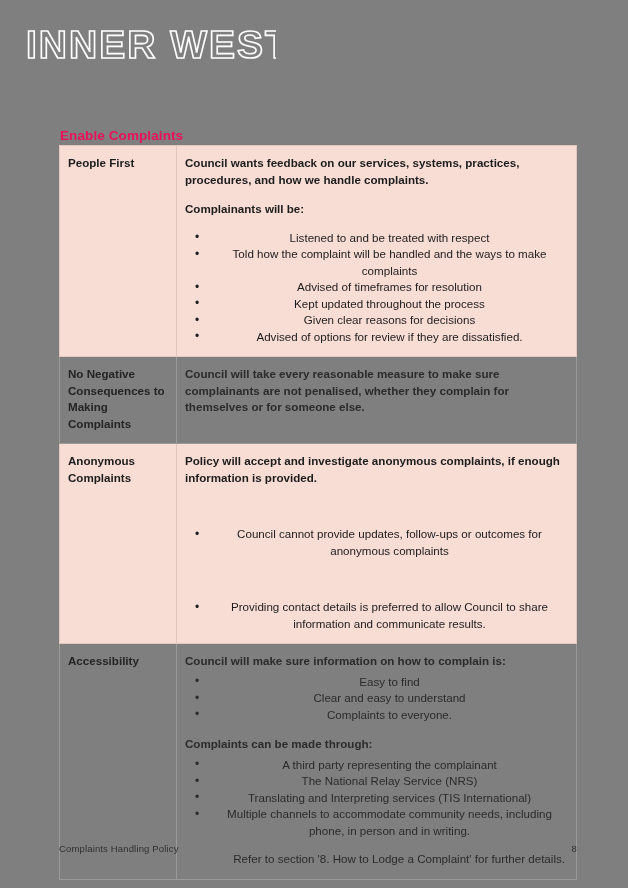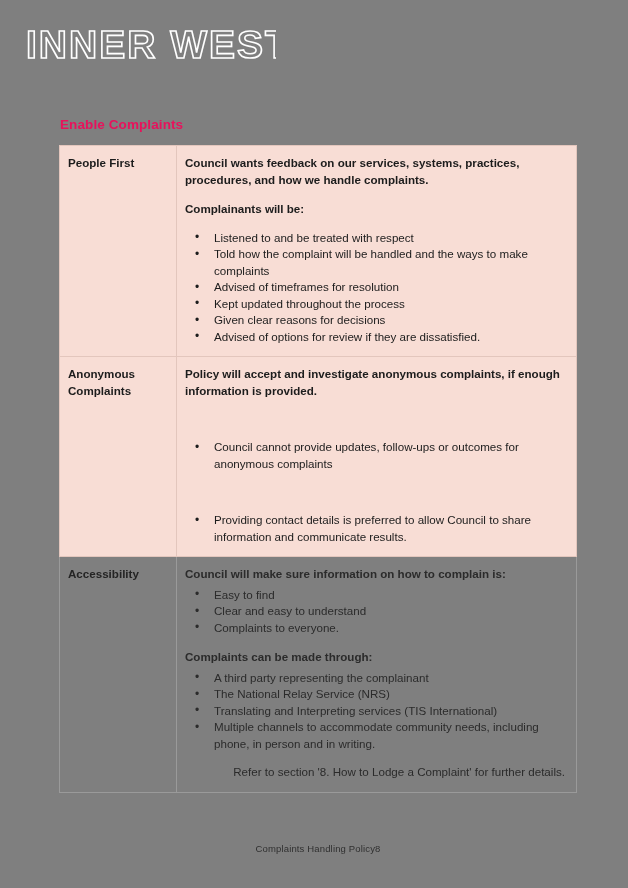--- a/index.html
+++ b/index.html
@@ -32,21 +32,21 @@
     fill: none;
     stroke: #ffffff;
     stroke-width: 1.6px;
     paint-order: stroke;
   }
 
   
   .section-heading {
     position: absolute;
     left: 60px;
-    top: 117px;
+    top: 128px;
     font-size: 13.5px;
     font-weight: bold;
     color: #e8125c;
     letter-spacing: .1px;
     line-height: 16px;
     white-space: nowrap;
   }
 
   
   .policy-table {
@@ -88,20 +88,21 @@
     margin: 0 0 0 0;
     font-weight: bold;
   }
   .cell-p + .cell-p {
     margin-top: 13px;
   }
   .cell-list {
     margin: 12px 0 0 0;
     padding: 0 0 0 0;
     list-style: none;
+    text-align: center;
   }
   .cell-list.tight { margin-top: 4px; }
   .cell-list li {
     position: relative;
     padding-left: 29px;
     margin-bottom: 0px;
   }
   .cell-list.spaced li { margin-bottom: 11px; margin-top: 40px; }
   .cell-list.spaced li:last-child { margin-bottom: 0; }
   .cell-list li::before {
@@ -117,21 +118,21 @@
     text-align: right;
   }
 
   
   .footer {
     position: absolute;
     left: 59px;
     top: 843px;
     width: 518px;
     display: flex;
-    justify-content: center;
+    justify-content: space-between;
     align-items: baseline;
     font-size: 9.5px;
     color: #303030;
     letter-spacing: .15px;
   }
 </style>
 </head>
 <body>
 
 <div class="logo-wrap">
@@ -162,20 +163,28 @@
           <li>Listened to and be treated with respect</li>
           <li>Told how the complaint will be handled and the ways to make complaints</li>
           <li>Advised of timeframes for resolution</li>
           <li>Kept updated throughout the process</li>
           <li>Given clear reasons for decisions</li>
           <li>Advised of options for review if they are dissatisfied.</li>
         </ul>
       </td>
     </tr>
 
+    <tr class="row-faded">
+      <td class="label-cell">
+        <span>No Negative Consequences to Making Complaints</span>
+      </td>
+      <td>
+        <p class="cell-p">Council will take every reasonable measure to make sure complainants are not penalised, whether they complain for themselves or for someone else.</p>
+      </td>
+    </tr>
 
     <tr class="row-solid">
       <td class="label-cell">
         <span>Anonymous Complaints</span>
       </td>
       <td>
         <p class="cell-p">Policy will accept and investigate anonymous complaints, if enough information is provided.</p>
         <ul class="cell-list spaced">
           <li>Council cannot provide updates, follow-ups or outcomes for anonymous complaints</li>
           <li>Providing contact details is preferred to allow Council to share information and communicate results.</li>

